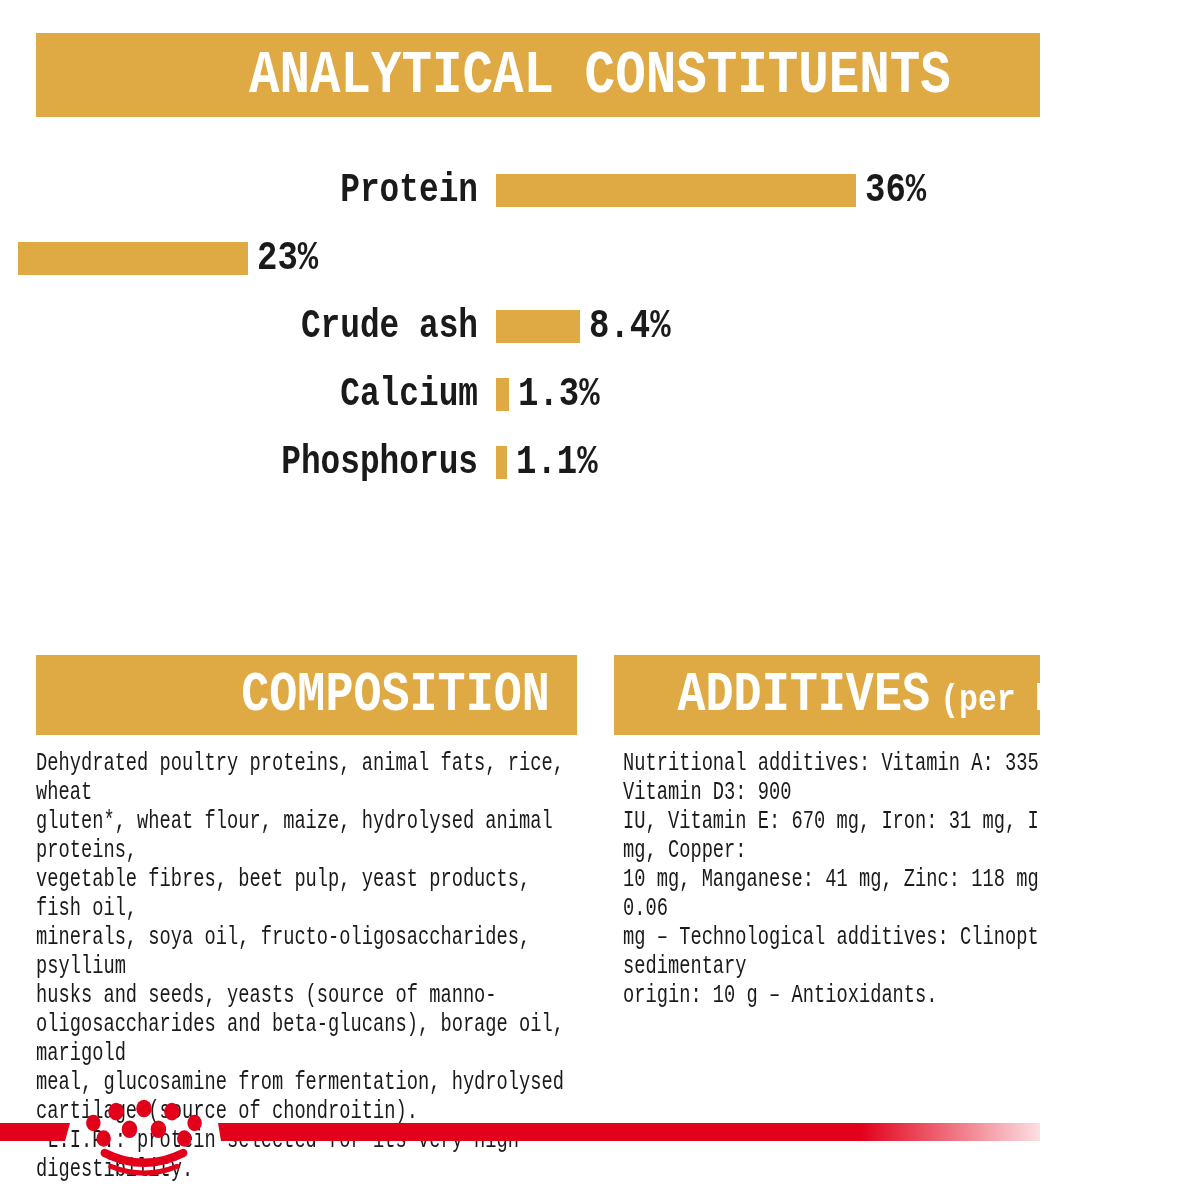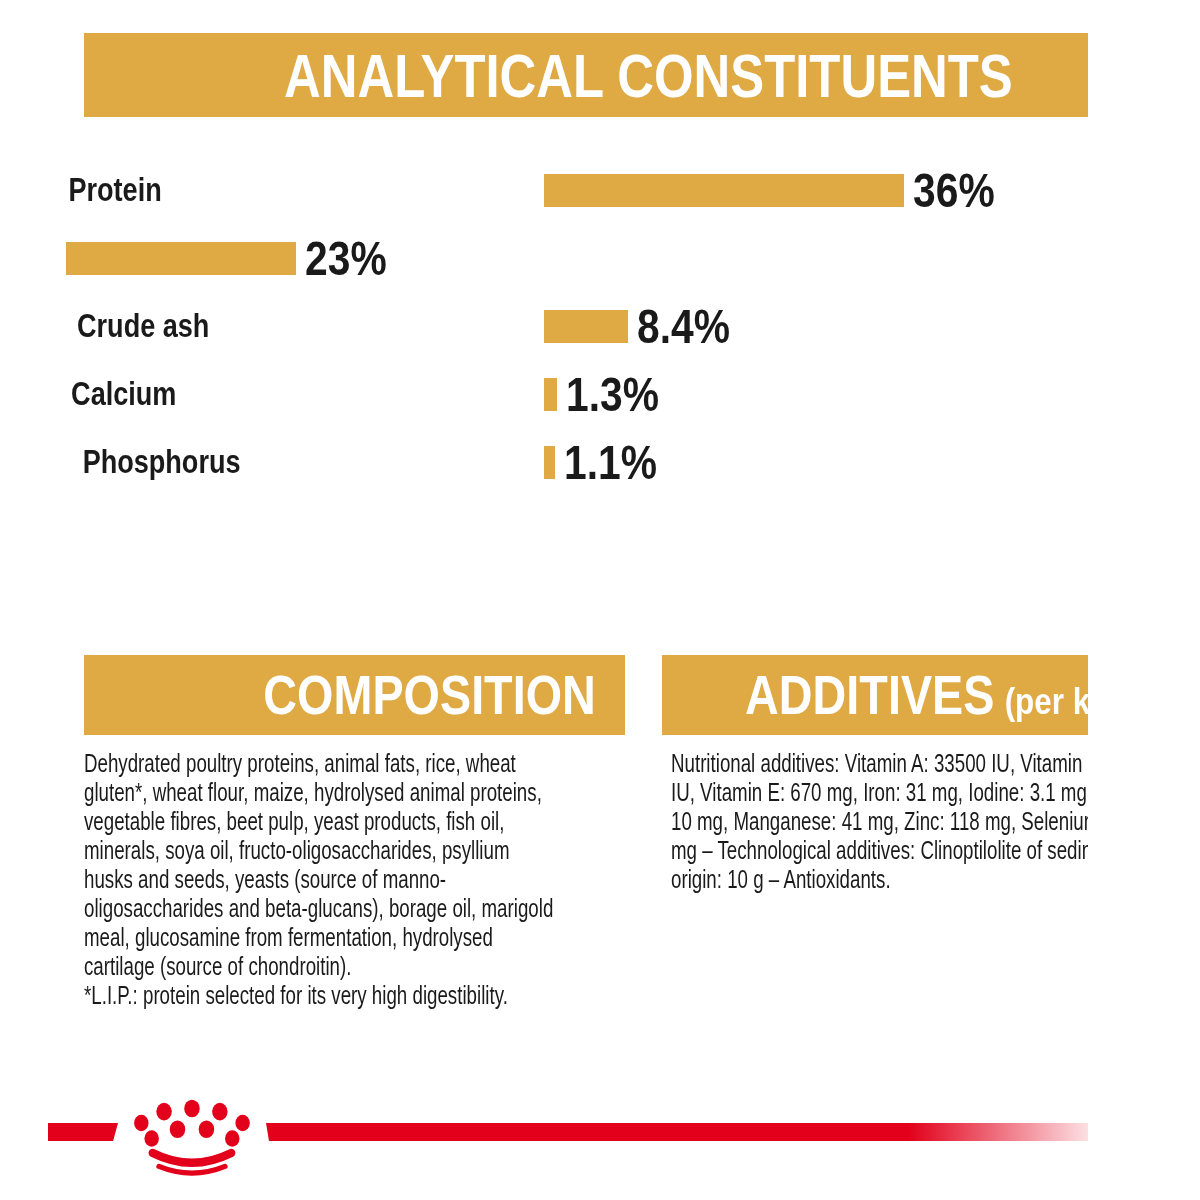--- a/index.html
+++ b/index.html
@@ -7,23 +7,22 @@
     --gold:#DFA944;
     --red:#E2001A;
     --ink:#1A1A1A;
     --white:#FFFFFF;
   }
   #page{
     position:relative;
     width:1040px;height:1200px;
     background:var(--white);
     overflow:hidden;
-    font-family:Liberation Sans, sans-serif;
+    font-family:Liberation Mono, monospace;
     color:var(--ink);
-    margin-left:48px;
   }
   
   .banner{
     position:absolute;
     background:var(--gold);
     display:flex;align-items:center;justify-content:center;
   }
   #banner-analytical{left:36px;top:33px;width:1128px;height:84px;}
   #banner-composition{left:36px;top:655px;width:541px;height:80px;justify-content:flex-end;}
   #banner-additives{left:614px;top:655px;width:541px;height:80px;}
@@ -53,39 +52,40 @@
   #chart{
     position:absolute;left:0;top:156px;width:1200px;
   }
   .chart-row{
     height:68px;
     display:flex;
     align-items:center;
   }
   .chart-label{
     width:478px;
-    font-weight:bold;
-    font-size:33px;
+    text-align:right;
+    font-weight:bold;
+    font-size:40px;
     white-space:nowrap;
   }
   .chart-label > span{
     display:inline-block;
     transform:scaleX(0.82);
     transform-origin:100% 50%;
   }
   .chart-bar{
     height:33px;
     margin-left:18px;
     background:var(--gold);
     flex:0 0 auto;
   }
   .chart-value{
     margin-left:9px;
     font-weight:bold;
-    font-size:48px;
+    font-size:40px;
     white-space:nowrap;
   }
   .chart-value > span{
     display:inline-block;
     transform:scaleX(0.85);
     transform-origin:0 50%;
   }
   
   .body-text{
     position:absolute;

